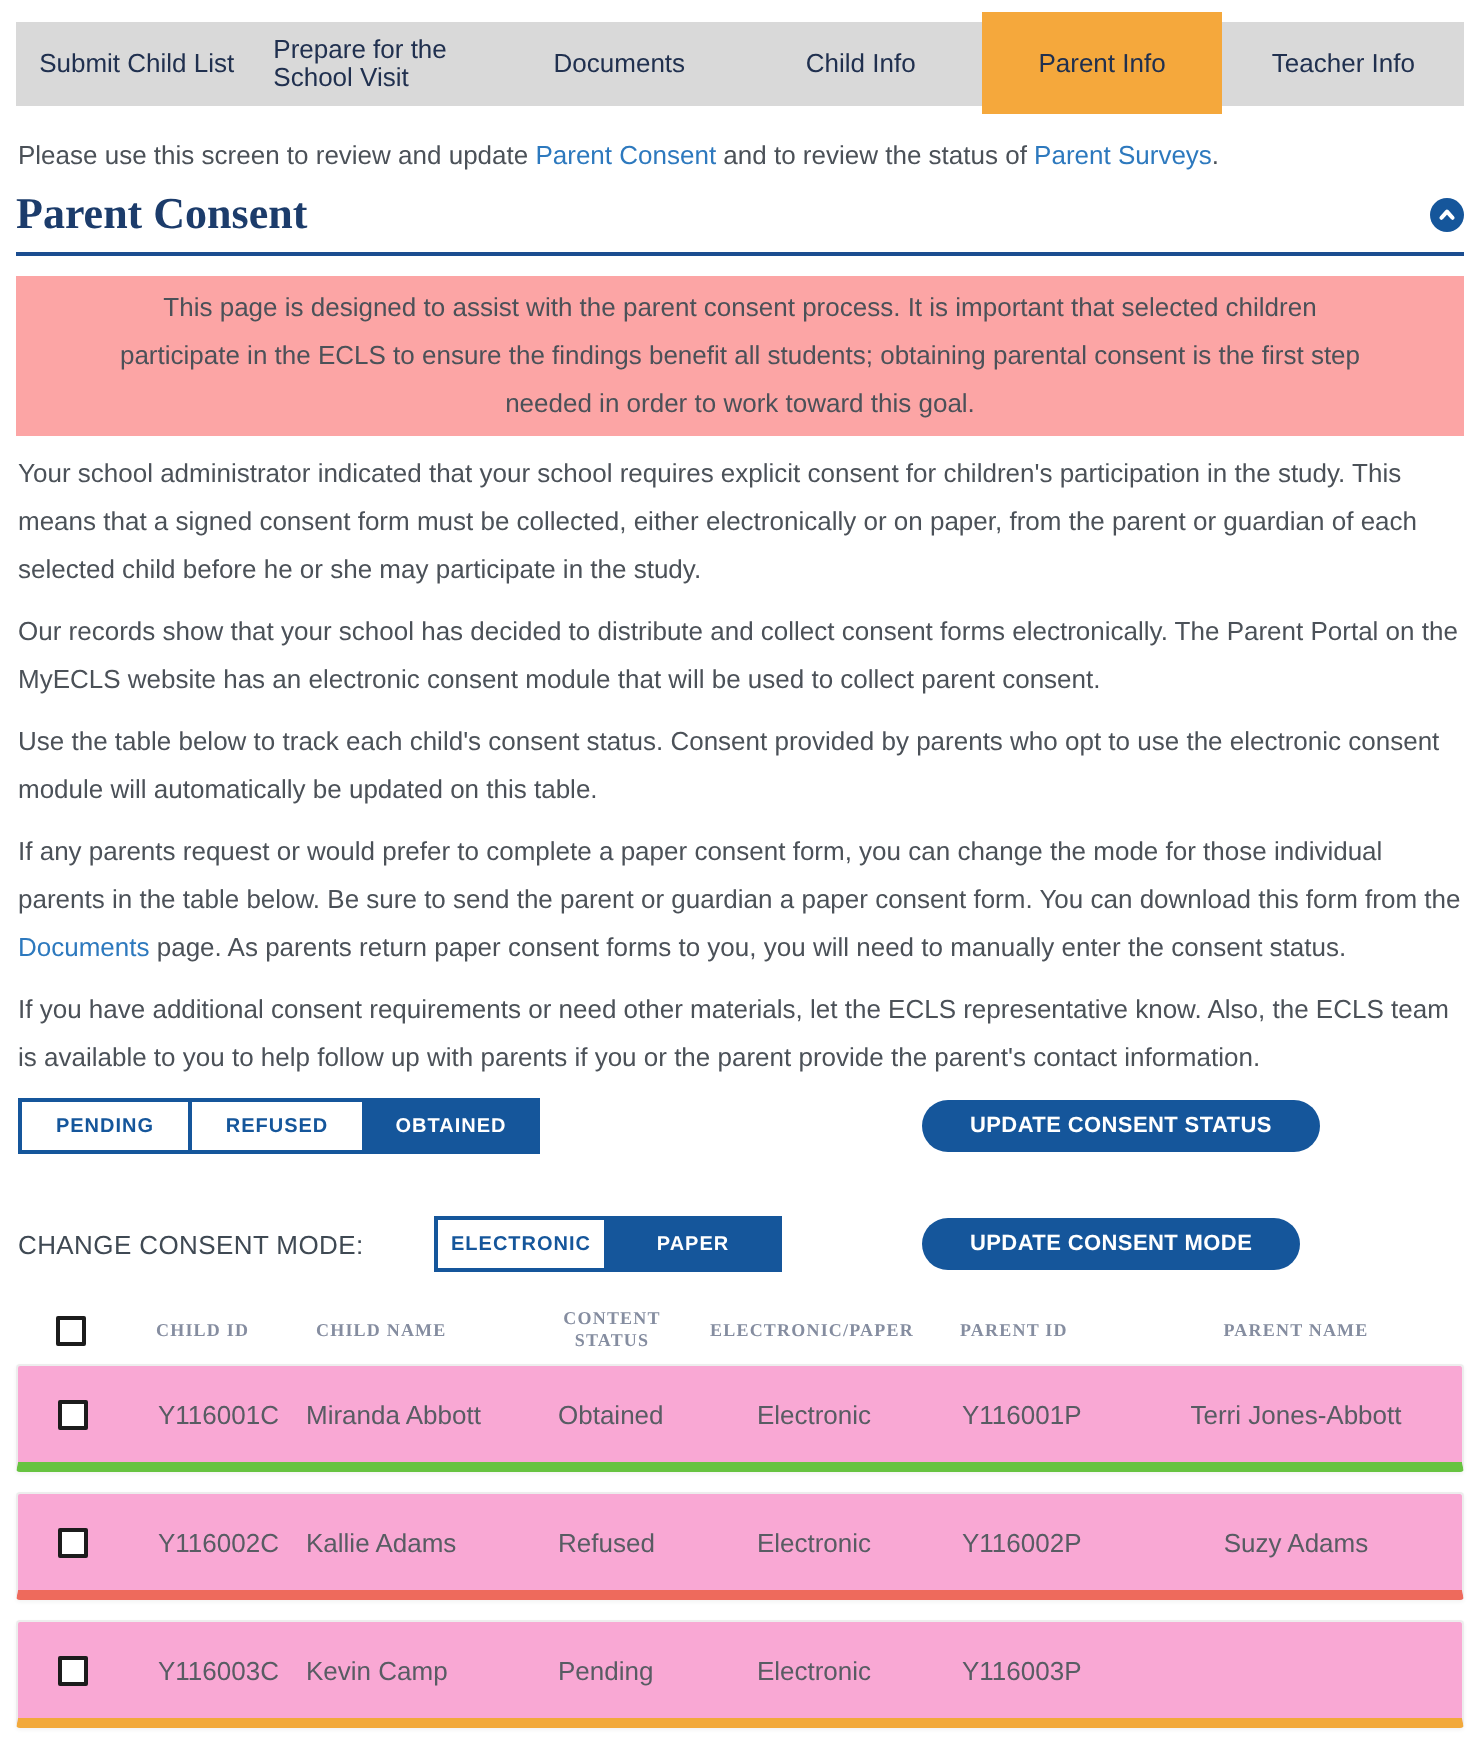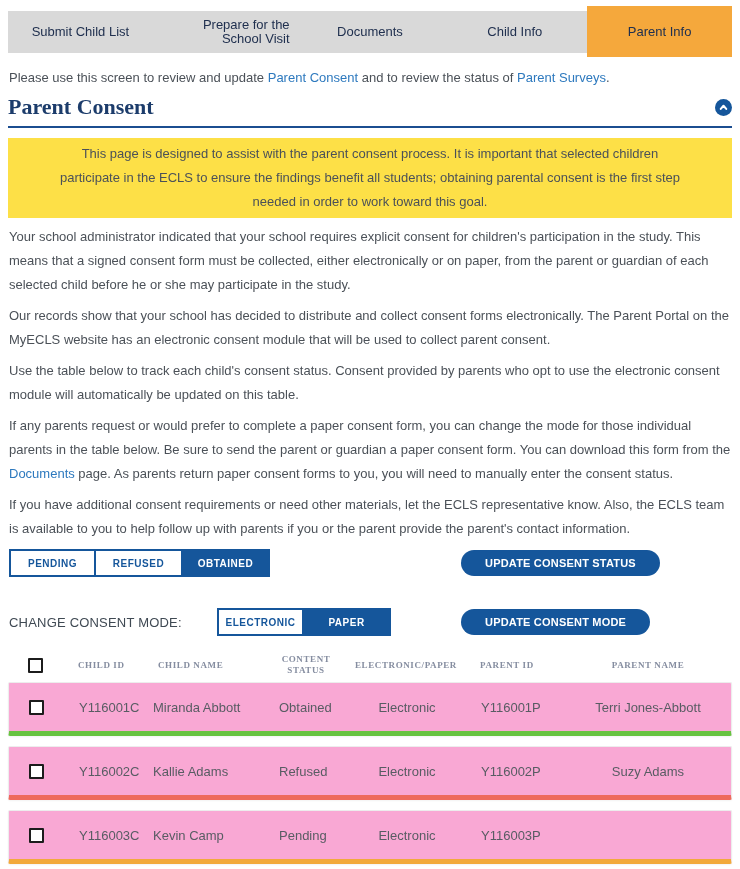--- a/index.html
+++ b/index.html
@@ -2,34 +2,34 @@
 <html><head>
 <meta charset="utf-8">
 <style>
   * { margin:0; padding:0; box-sizing:border-box; }
   html,body { width:740px; height:869px; background:#fff; overflow:hidden;
     font-family:"Liberation Sans", sans-serif; }
   
   .tabbar { margin:6px 8px 0; height:51px; display:flex; align-items:center; }
   .tab { flex:1; height:42px; background:#d9d9d9; color:#20304f; font-size:13px;
     line-height:14px; display:flex; align-items:center; justify-content:center;
-    text-align:right; padding:0 8px; cursor:pointer; }
+    text-align:left; padding:0 8px; cursor:pointer; }
   .tab.active { height:51px; background:#f5a83c; }
   
   .intro { margin:12px 9px 0; font-size:13px; line-height:17px; color:#4b5158; }
   a.link { color:#2d79be; text-decoration:none; cursor:pointer; }
   
   .section-head { margin:8px 8px 0; border-bottom:2px solid #1b4d90; padding-bottom:6px;
     display:flex; align-items:center; justify-content:space-between; }
   .section-title { font-family:"Liberation Serif", serif; font-weight:bold;
     font-size:22px; line-height:26px; color:#1c3c6b; }
   .collapse-btn { width:17px; height:17px; border-radius:50%; background:#15569b;
     border:none; display:flex; align-items:center; justify-content:center; cursor:pointer; }
   
-  .infobox { margin:10px 8px 0; background:#fde047; padding:4px 42px;
+  .infobox { margin:10px 8px 0; background:#fca5a5; padding:4px 42px;
     font-size:13px; line-height:24px; color:#4b5158; text-align:center; }
   
   .para { margin:7px 9px 0; font-size:13px; line-height:24px; color:#4b5158; }
   
   .control-row { margin:0 8px 0 9px; position:relative; height:28px;
     display:flex; align-items:center; }
   .control-row.status { margin-top:8px; }
   .control-row.mode { margin-top:31px;gap:32px; }
   .control-label { width:176px; font-size:13px; color:#3f4953; letter-spacing:.2px; }
   .segmented { display:flex; height:28px; }
@@ -77,20 +77,23 @@
       <span>Prepare for the School Visit</span>
     </div>
   <div class="tab">
       <span>Documents</span>
     </div>
   <div class="tab">
       <span>Child Info</span>
     </div>
   <div class="tab active">
       <span>Parent Info</span>
+    </div>
+  <div class="tab">
+      <span>Teacher Info</span>
     </div>
 </nav>
 
 <p class="intro"><span>Please use this screen to review and update </span><a class="link">Parent Consent</a><span> and to review the status of </span><a class="link">Parent Surveys</a><span>.</span></p>
 
 <div class="section-head">
   <h1 class="section-title">Parent Consent</h1>
   <button class="collapse-btn">
     <span style="display:flex;">
       <svg width="11" height="11" viewBox="0 0 16 16">

